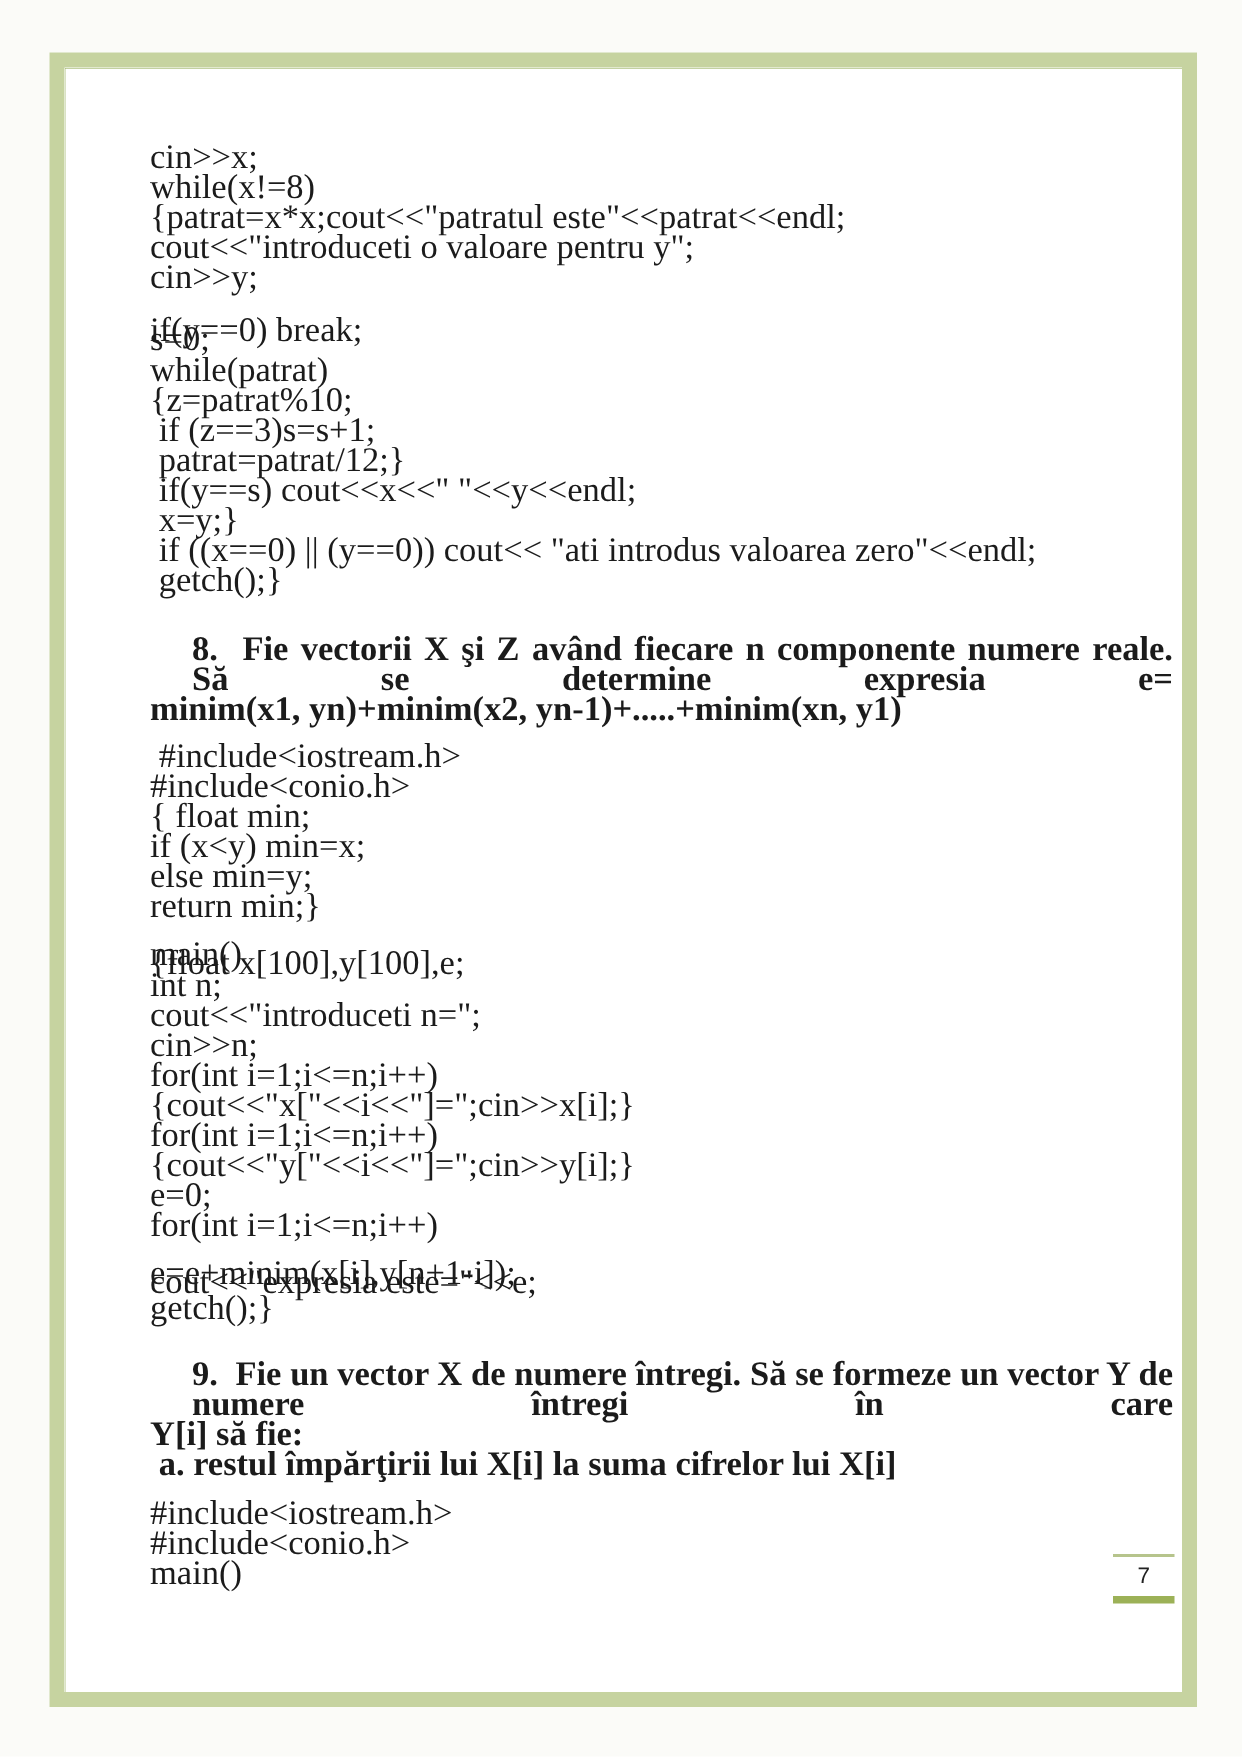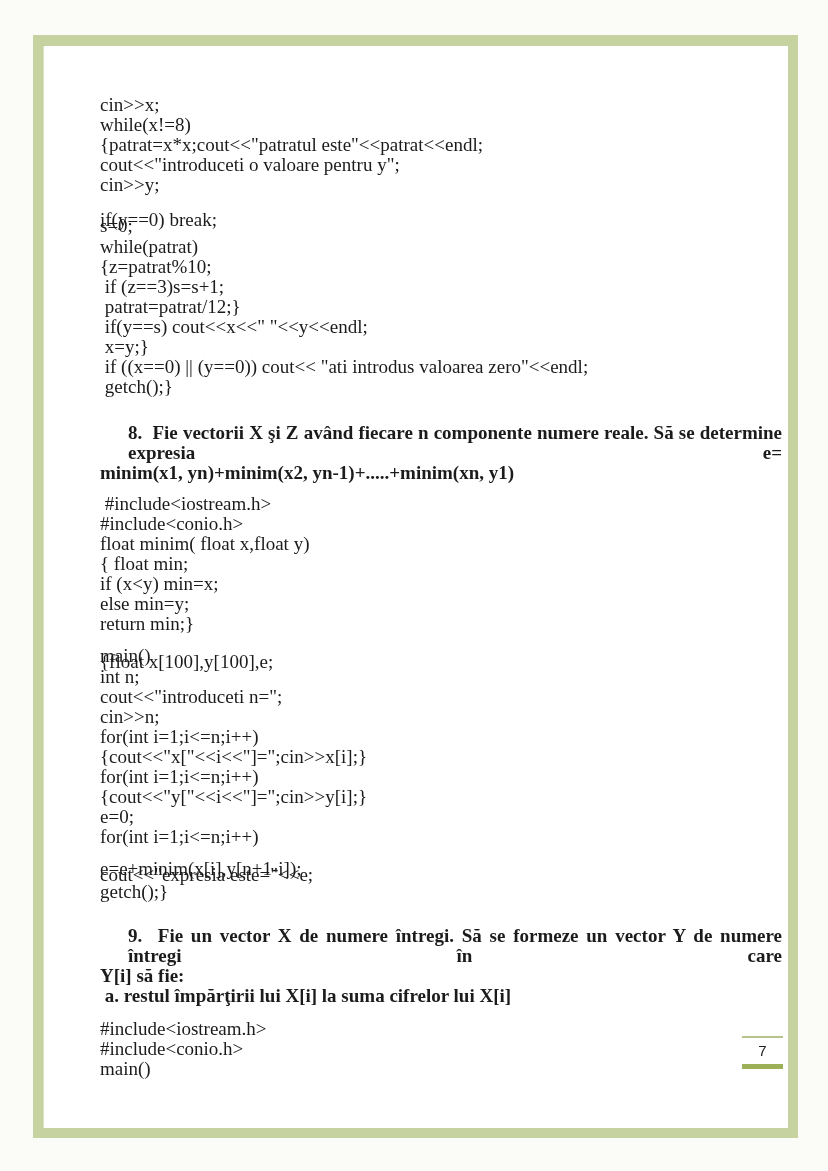--- a/index.html
+++ b/index.html
@@ -15,21 +15,21 @@
     position:absolute; left:33px; top:35px;
     width:765px; height:1103px;
     box-sizing:border-box;
     border:10px solid #c6d3a0;
     background:#ffffff;
     box-shadow: inset 0 1px 0 rgba(146,171,87,0.55), inset 1px 0 0 rgba(146,171,87,0.35);
   }
   .content {
     position:absolute; left:100px; top:95px;
     width:690px;
-    font-size:19px; line-height:20px;
+    font-size:23px; line-height:20px;
   }
   .code { white-space:pre; }
   .h { font-weight:bold; width:682px; }
   .jl { text-align:justify; text-align-last:justify; }
   .indent { padding-left:28px; box-sizing:border-box; }
   .ov { position:relative; height:21px;text-align:right; }
   .ov span { position:absolute; left:0; top:0; white-space:pre; }
   .ov .b { top:6px; }
   #o1 { margin-top:15px; height:27px; }
   #h8 { margin-top:26px; }
@@ -77,21 +77,20 @@
   </div>
 
   <div class="h" id="h8">
     <div class="jl indent">8.&nbsp;&nbsp;Fie vectorii X şi Z având fiecare n componente numere reale. Să se determine expresia e=</div>
     <div>minim(x1, yn)+minim(x2, yn-1)+.....+minim(xn, y1)</div>
   </div>
 
   <div id="c2a">
     <div class="code"> #include&lt;iostream.h&gt;</div>
     <div class="code">#include&lt;conio.h&gt;</div>
-    <div class="code">float minim( float x,float y)</div>
     <div class="code">{ float min;</div>
     <div class="code">if (x&lt;y) min=x;</div>
     <div class="code">else min=y;</div>
     <div class="code">return min;}</div>
     <div class="ov" id="o2">
       <span class="a">main()</span>
       <span class="b">{float x[100],y[100],e;</span>
     </div>
     <div class="code">int n;</div>
     <div class="code">cout&lt;&lt;"introduceti n=";</div>

